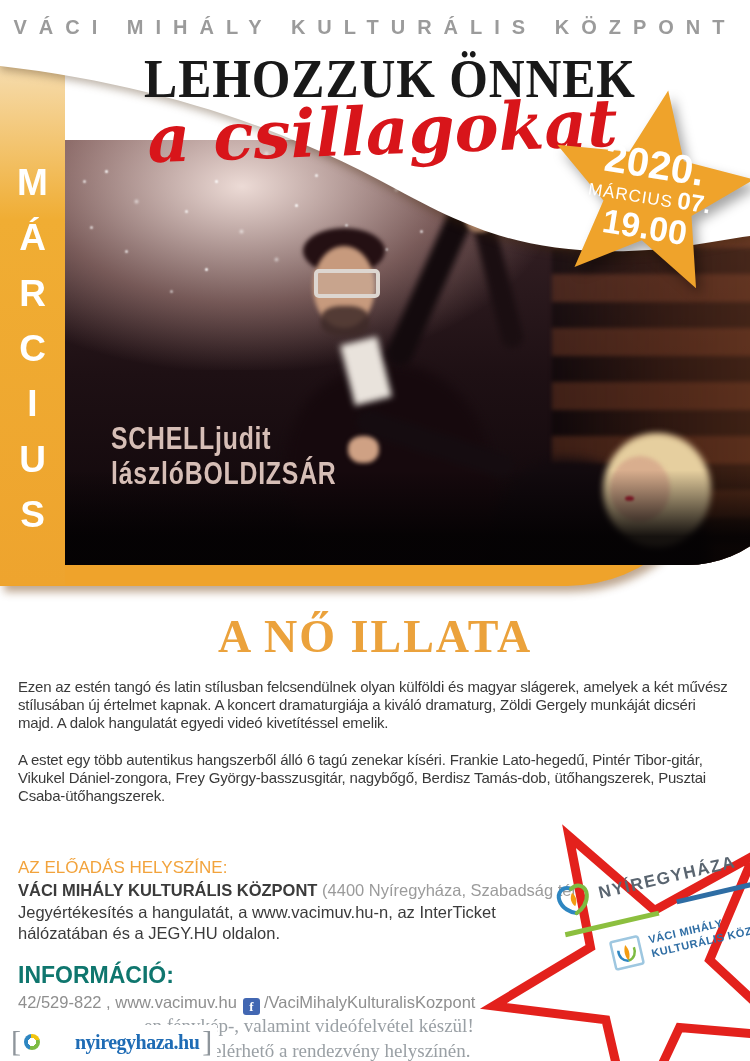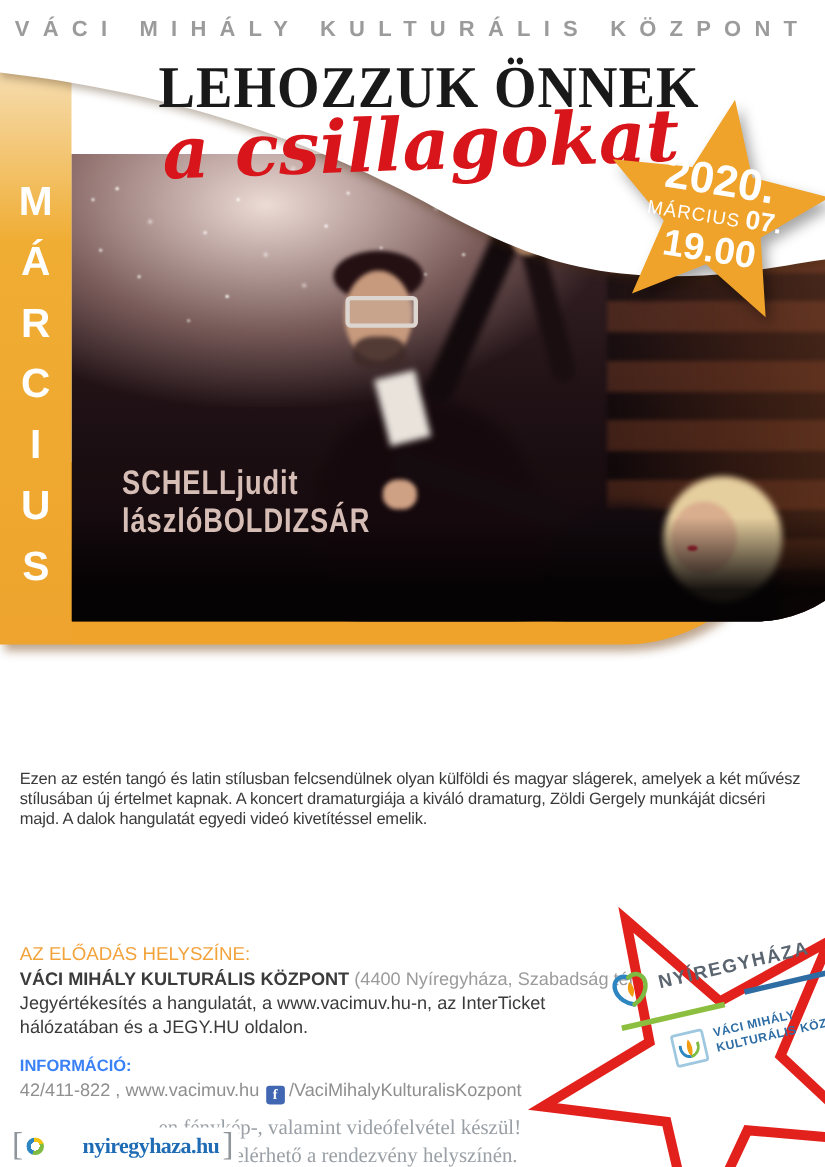--- a/index.html
+++ b/index.html
@@ -79,29 +79,29 @@
              color:#fff;transform:rotate(9deg);line-height:1;}
   .star-text .y{font-size:40px;font-weight:bold;display:block;}
   .star-text .m{font-size:17px;letter-spacing:1px;}
   .star-text .d{font-size:24px;font-weight:bold;}
   .star-text .t{font-size:34px;font-weight:bold;display:block;margin-top:2px;}
 
   
   .show-title{position:absolute;left:0;top:610px;width:100%;text-align:center;z-index:5;
               color:#eba23c;font-family:"Liberation Serif",serif;font-weight:bold;font-size:46px;
               letter-spacing:2px;}
-  .body-copy{position:absolute;left:18px;top:700px;width:716px;z-index:5;color:#3a3a3a;
+  .body-copy{position:absolute;left:18px;top:678px;width:716px;z-index:5;color:#3a3a3a;
              font-size:15px;line-height:1.2;letter-spacing:-.2px;}
   .body-copy p{margin:0 0 19px 0;}
   .venue{position:absolute;left:18px;top:857px;z-index:5;font-size:16.5px;line-height:1.33;color:#3b3b3b;white-space:nowrap;}
   .venue .hd{color:#f2a33c;font-weight:normal;font-size:17px;}
   .venue .nm{font-weight:bold;}
   .venue .addr{color:#9b9b9b;font-weight:normal;}
   .info{position:absolute;left:18px;top:960px;z-index:5;font-size:16.5px;line-height:1.35;color:#8f8f8f;white-space:nowrap;}
-  .info .hd{color:#3b82f6;font-weight:bold;font-size:15px;display:block;}
+  .info .hd{color:#0f766e;font-weight:bold;font-size:23px;display:block;}
   .fb{display:inline-flex;align-items:center;justify-content:center;width:17px;height:17px;
       background:#4267b2;border-radius:3px;color:#fff;font-weight:bold;font-size:13px;
       font-family:"Liberation Serif",serif;vertical-align:-3px;margin:0 4px 0 6px;}
 
   
   .stamp{position:absolute;left:478px;top:808px;z-index:6;}
   .stamp-logos{position:absolute;left:552px;top:886px;width:225px;z-index:7;
                transform:rotate(-13deg);transform-origin:left top;}
   .city-row{display:flex;align-items:center;gap:8px;}
   .city-name{font-size:17px;font-weight:bold;color:#5a6570;letter-spacing:1.5px;}
@@ -177,34 +177,36 @@
   <svg class="star-badge" width="224" height="224" viewBox="0 0 224 224">
     <polygon transform="rotate(10 112 112)" fill="#efa32b" points="112,7 139.6,74 211.9,79.6 156.7,126.5 173.7,196.9 112,159 50.3,196.9 67.3,126.5 12.1,79.6 84.4,74"></polygon>
   </svg>
   <div class="star-text">
     <span class="y">2020.</span>
     <span class="m">MÁRCIUS</span>
     <span class="d">07.</span>
     <span class="t">19.00</span>
   </div>
 
+  <div class="show-title">A NŐ ILLATA</div>
   <div class="body-copy">
     <p>Ezen az estén tangó és latin stílusban felcsendülnek olyan külföldi és magyar slágerek, amelyek a két művész stílusában új értelmet kapnak. A koncert dramaturgiája a kiváló dramaturg, Zöldi Gergely munkáját dicséri majd. A dalok hangulatát egyedi videó kivetítéssel emelik.</p>
+    <p>A estet egy több autentikus hangszerből álló 6 tagú zenekar kíséri. Frankie Lato-hegedű, Pintér Tibor-gitár, Vikukel Dániel-zongora, Frey György-basszusgitár, nagybőgő, Berdisz Tamás-dob, ütőhangszerek, Pusztai Csaba-ütőhangszerek.</p>
   </div>
 
   <div class="venue">
     <span class="hd">AZ ELŐADÁS HELYSZÍNE:</span><br>
     <span class="nm">VÁCI MIHÁLY KULTURÁLIS KÖZPONT</span><span class="addr"> (4400 Nyíregyháza, Szabadság tér 9.)</span><br>
     <span>Jegyértékesítés a hangulatát, a www.vacimuv.hu-n, az InterTicket</span><br>
     <span>hálózatában és a JEGY.HU oldalon.</span>
   </div>
 
   <div class="info">
     <span class="hd">INFORMÁCIÓ:</span>
-    <span>42/411-822 , www.vacimuv.hu</span><span class="fb">f</span><span>/VaciMihalyKulturalisKozpont</span>
+    <span>42/529-822 , www.vacimuv.hu</span><span class="fb">f</span><span>/VaciMihalyKulturalisKozpont</span>
   </div>
 
   <svg class="stamp" width="344" height="344" viewBox="0 0 344 344">
     <polygon transform="rotate(-30 170 165)" fill="#ffffff" stroke="#e3211c" stroke-width="9" stroke-miterlimit="10" points="170,7 207,114 320.3,116.2 229.9,184.5 262.9,292.8 170,228 77.1,292.8 110.1,184.5 19.7,116.2 133,114"></polygon>
   </svg>
   <div class="stamp-logos">
     <div class="city-row">
       <svg width="36" height="36" viewBox="0 0 36 36">
         <path d="M18,7 C10,2 3,8 4,16 C5,24 12,30 18,32" stroke="#2e86c1" stroke-width="4" fill="none" stroke-linecap="round"></path>
         <path d="M18,7 C26,2 33,8 32,16 C31,24 24,30 18,32" stroke="#7dbb42" stroke-width="4" fill="none" stroke-linecap="round"></path>

